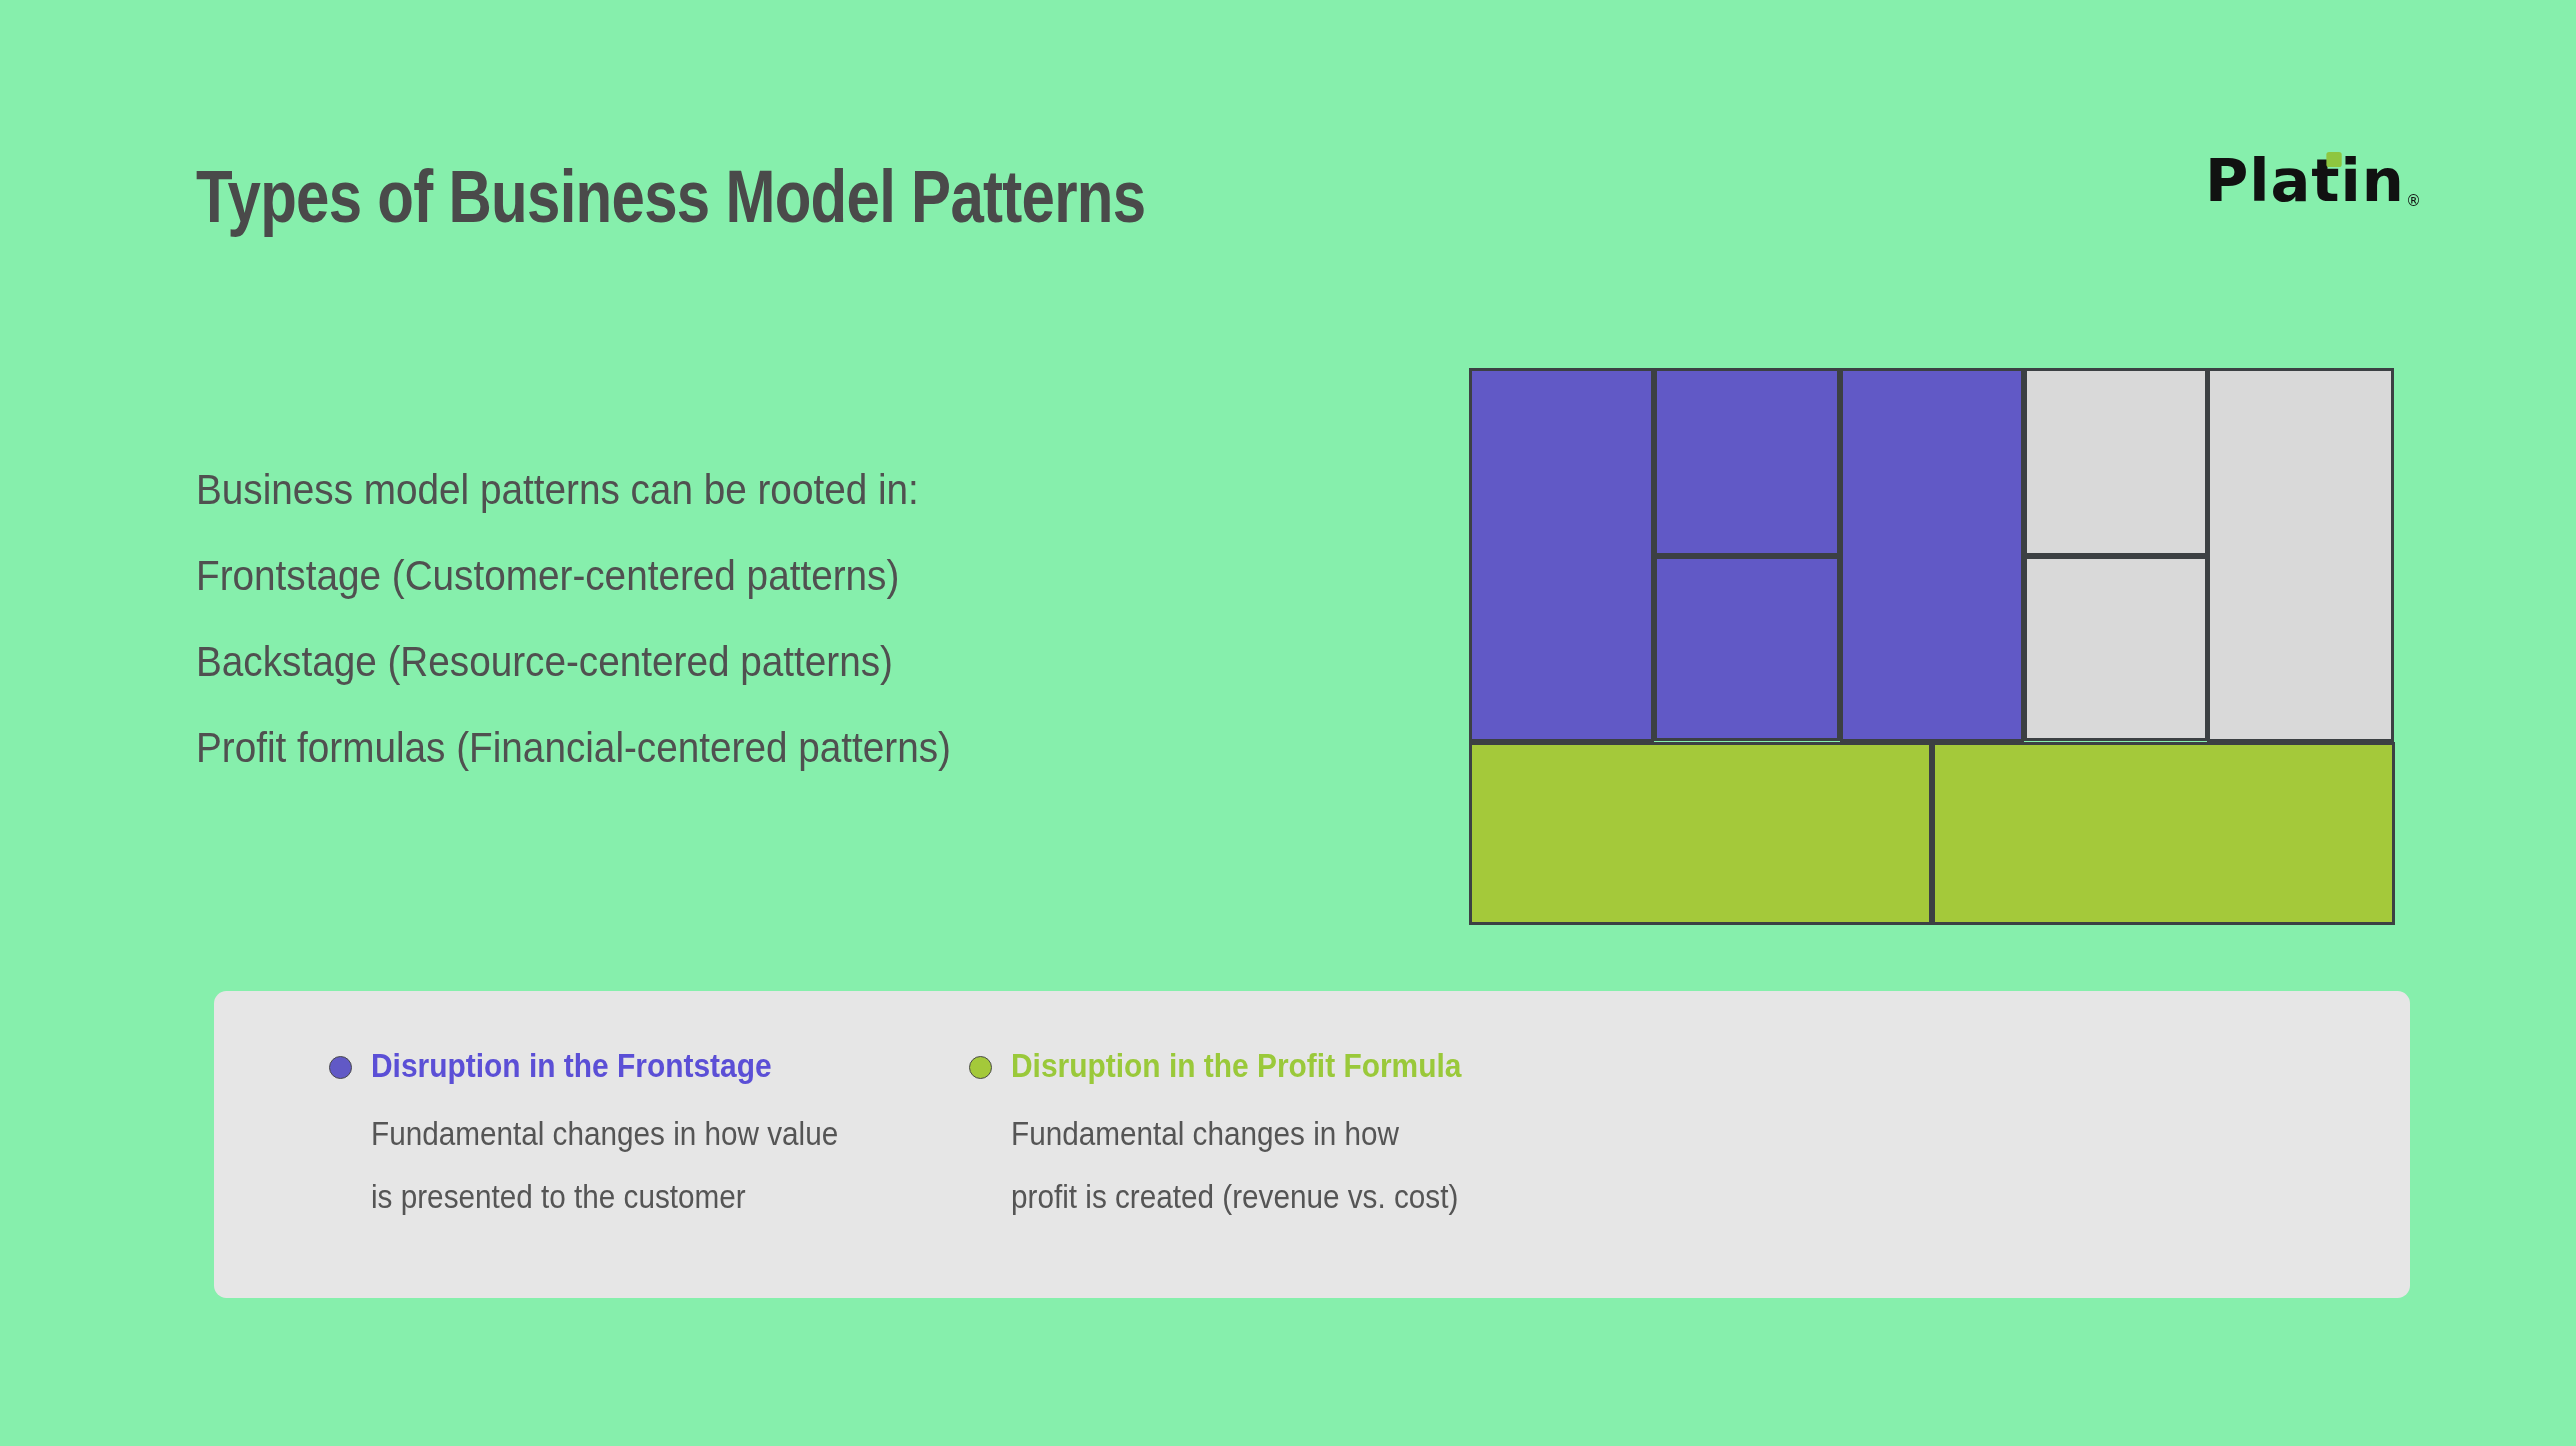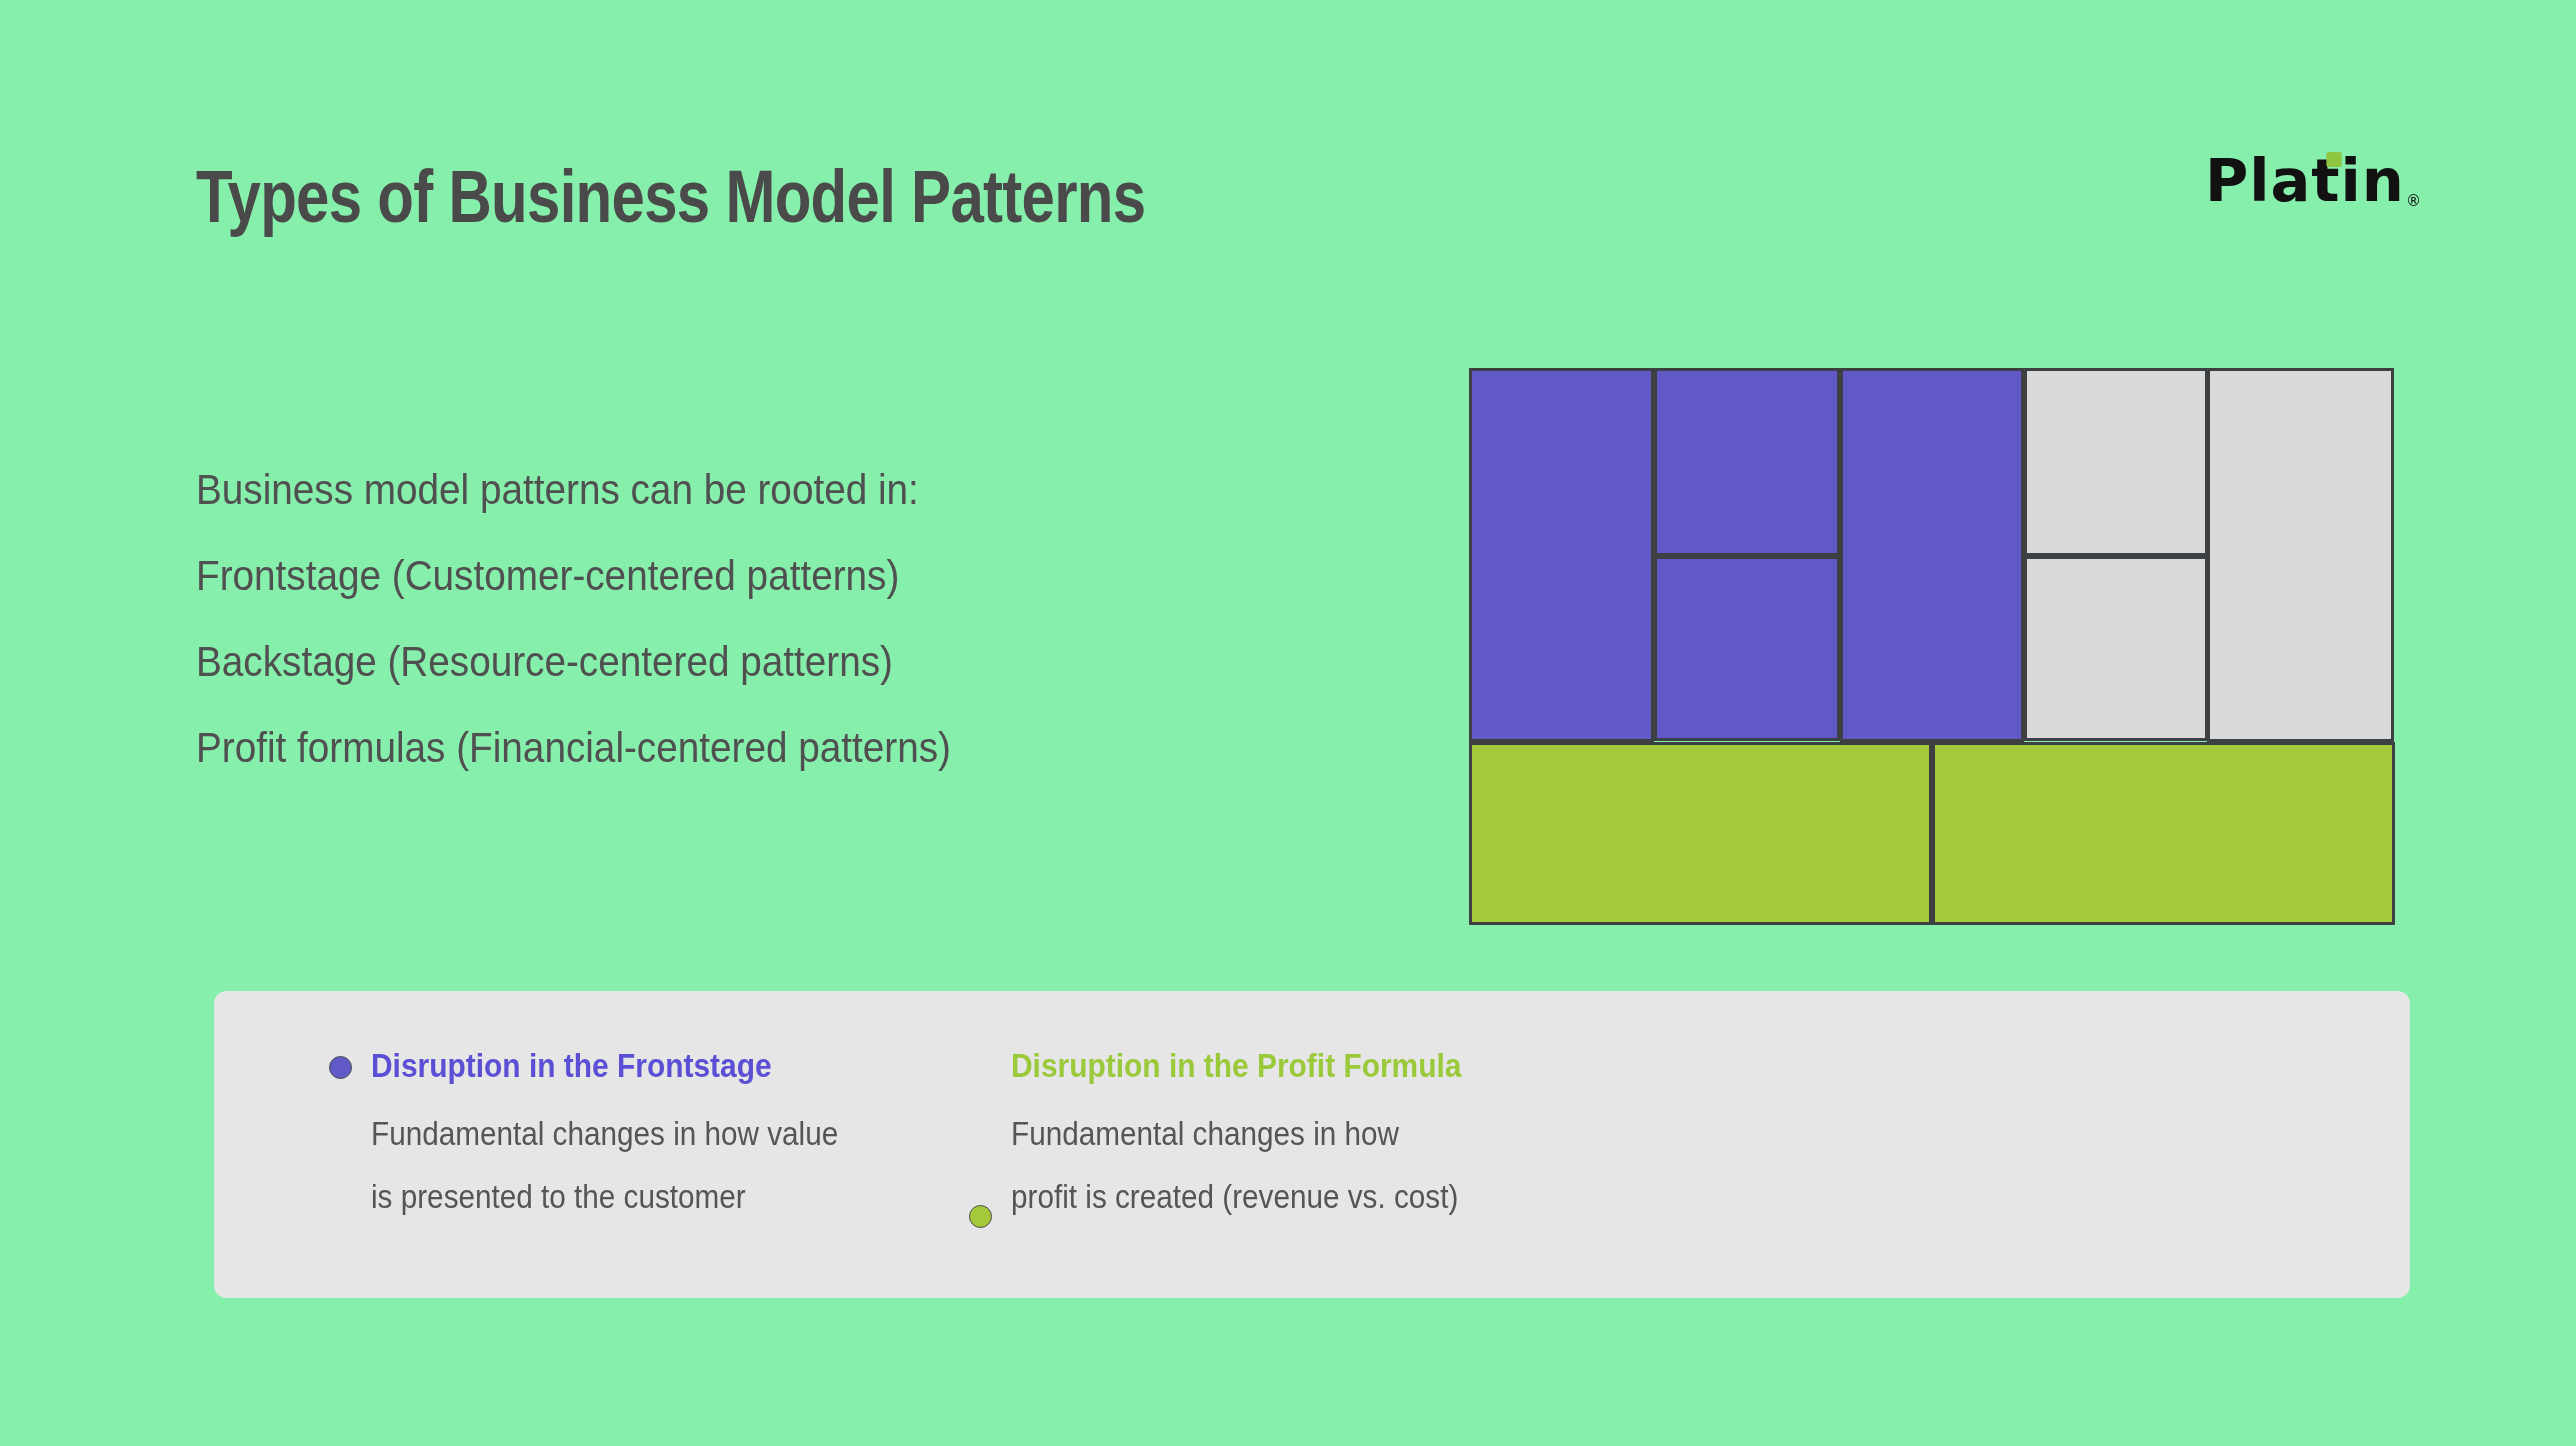--- a/index.html
+++ b/index.html
@@ -121,21 +121,21 @@
     left: 115px;
     top: 51px;
     display: flex;
     gap: 0px;
   }
   .legend-item {
     display: flex;
     align-items: flex-start;
     width: 640px;
   }
-  .legend-item.wide { width: 649px; align-items: flex-end; }
+  .legend-item.wide { width: 649px; }
   .legend-bullet {
     flex: 0 0 auto;
     width: 23px;
     height: 23px;
     border-radius: 50%;
     border: 1.8px solid #4a4a4a;
     margin-top: 14px;
     margin-right: 19.4px;
     box-sizing: border-box;
   }

